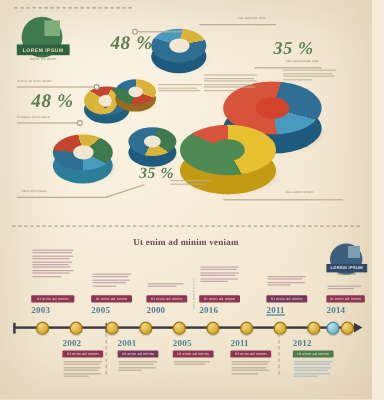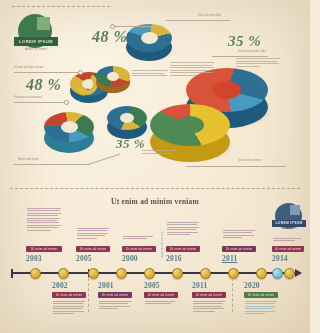--- a/index.html
+++ b/index.html
@@ -364,21 +364,21 @@
   <div class="year" style="left:192px;top:281px;">2011</div>
   <div class="badge" style="left:192px;top:292px;width:34px;">Ut enim ad minim</div>
   <div class="entry-text" style="left:193px;top:301px;width:32px;">
     <i style="width:100%"></i>
       <i style="width:95%"></i>
       <i style="width:90%"></i>
       <i style="width:97%"></i>
       <i style="width:70%"></i>
   </div>
 
-  <div class="year" style="left:244px;top:281px;">2020</div>
+  <div class="year" style="left:244px;top:281px;">2012</div>
   <div class="badge green" style="left:244px;top:292px;width:34px;">Ut enim ad minim</div>
   <div class="entry-text teal" style="left:245px;top:301px;width:32px;">
     <i style="width:100%"></i>
       <i style="width:93%"></i>
       <i style="width:98%"></i>
       <i style="width:88%"></i>
     <i style="width:95%"></i>
       <i style="width:64%"></i>
   </div>
 

